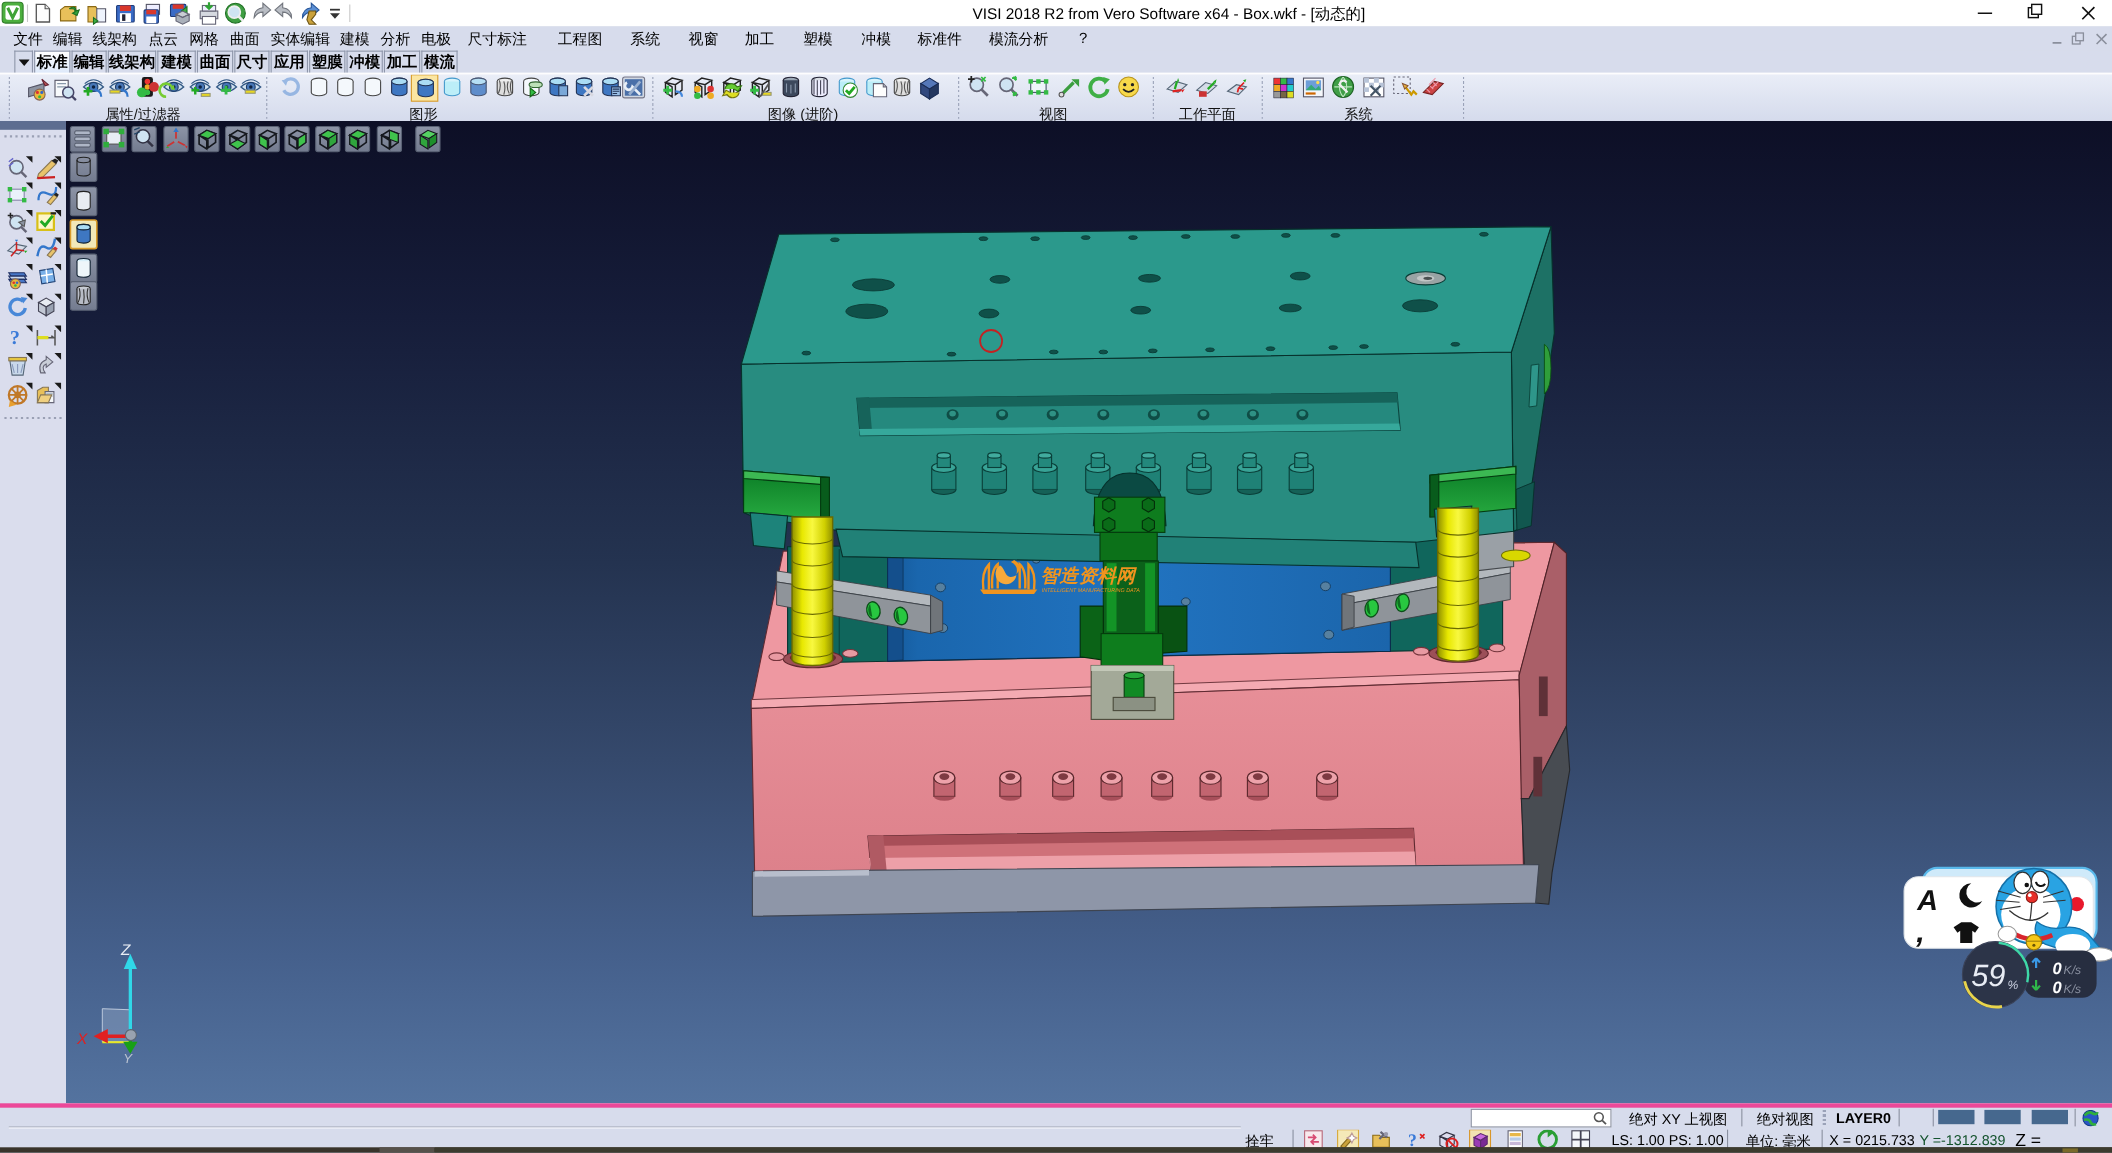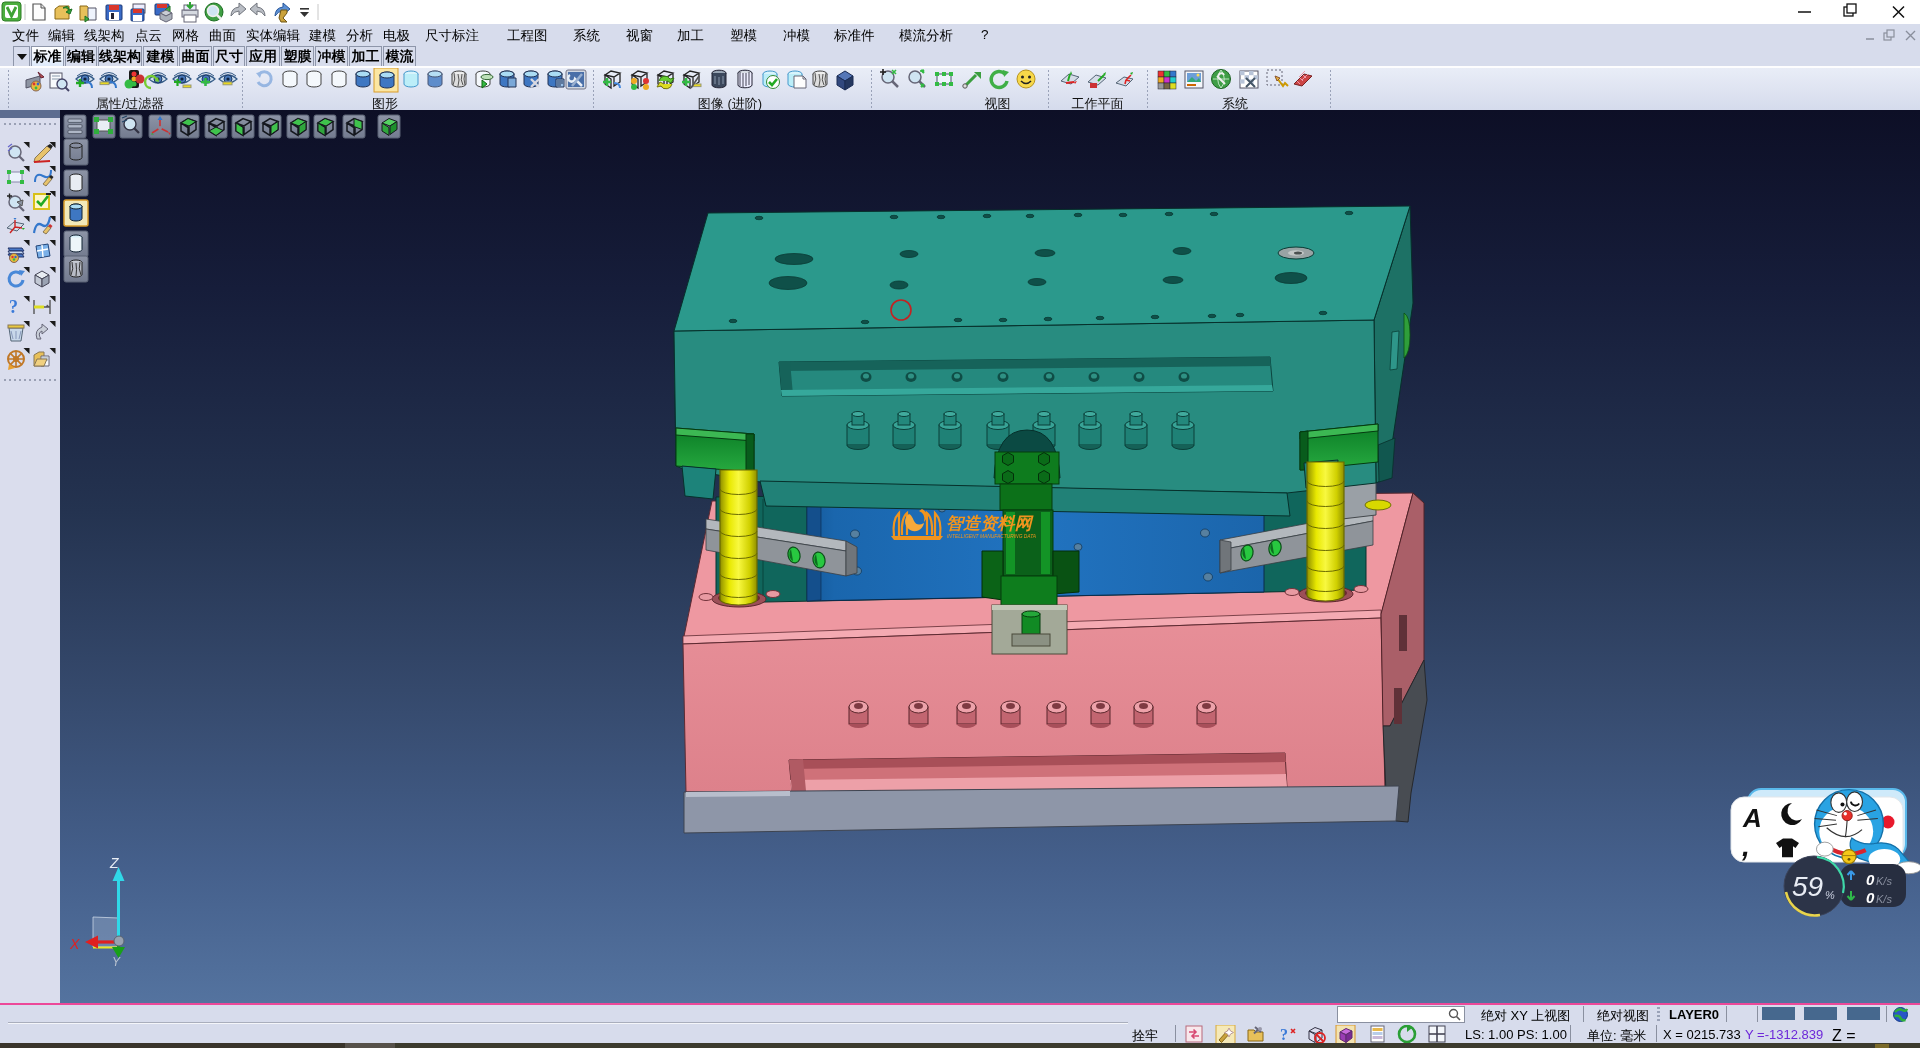--- a/index.html
+++ b/index.html
@@ -18,21 +18,21 @@
 
 #ribbon{position:absolute;left:0;top:68px;width:1920px;height:42px;background:linear-gradient(#e9edf7,#d5dbec);border-bottom:1px solid #46506a;}
 .rlabel{position:absolute;top:27px;font-size:13px;color:#111;text-align:center;}
 .rsep{position:absolute;top:2px;height:38px;width:1px;background-image:repeating-linear-gradient(#9aa2b8 0 2px,transparent 2px 4px);}
 
 #sidebar{position:absolute;left:0;top:110px;width:60px;height:893px;background:#dadded;}
 #sidegrip{position:absolute;left:0;top:110px;width:60px;height:8px;background:#5d6d90;}
 
 #viewport{position:absolute;left:60px;top:110px;width:1860px;height:893px;background:linear-gradient(#0d0f26 0%,#161d3a 20%,#243350 45%,#35496c 65%,#45608c 85%,#54739f 100%);font-style:italic;}
 
-#status{position:absolute;left:0;top:1003px;width:1920px;height:40px;background:#d7dcec;border-top:2px solid #ec4899;}
+#status{position:absolute;left:0;top:1003px;width:1920px;height:40px;background:#d7dcec;border-top:4px solid #ec4899;}
 #taskstrip{position:absolute;left:0;top:1043px;width:1920px;height:5px;background:#39342b;}
 .st{position:absolute;font-size:13px;color:#000;}
 </style>
 </head>
 <body>
 <div id="app">
   <div id="titlebar">
     <svg class="abs" style="left:0;top:0" width="330" height="24">
       <rect x="2" y="2" width="19" height="19" rx="3" fill="#4caf3e" stroke="#2e7d27"></rect>
       <rect x="5" y="5" width="13" height="13" rx="2" fill="#fff"></rect>
@@ -86,20 +86,21 @@
       <g>
           <path d="M283 7 q-8 1 -8 9 q3 -5 8 -5 v4 l7 -6 -7 -6 z" fill="#5b8fd4" stroke="#27569a"></path>
           <path d="M281 10 h6 v3 l-4 5 4 4 h-6 l-2 -4 z" fill="#caa23c" stroke="#6d5415"></path>
         </g>
       <g fill="#333">
           <rect x="300" y="8" width="9" height="1.6"></rect>
           <path d="M300 12 l4.5 5 4.5 -5 z"></path>
         </g>
       <line x1="318" y1="4" x2="318" y2="20" stroke="#c8c8c8"></line>
     </svg>
+    <div id="title">VISI 2018 R2 from Vero Software x64 - Box.wkf - [动态的]</div>
     <svg class="abs" style="right:0;top:0" width="140" height="24">
       <line x1="18" y1="12" x2="31" y2="12" stroke="#111" stroke-width="1.5"></line>
       <rect x="64" y="7" width="9" height="9" fill="none" stroke="#111" stroke-width="1.3"></rect>
       <rect x="67" y="4" width="9" height="9" fill="#fff" stroke="#111" stroke-width="1.3"></rect>
       <path d="M113 6.5 l11 11 m0 -11 l-11 11" stroke="#111" stroke-width="1.5"></path>
     </svg>
   </div>
   <div id="menubar">
     <span style="left:12px">文件</span>
       <span style="left:48px">编辑</span>
@@ -443,21 +444,21 @@
           <path d="M10 8 l5 2 -3 3z" fill="#e8b23c" stroke="#853"></path>
         </g>
       <g transform="translate(1292,0)">
           <path d="M2 16 l10 -10 8 2 -10 10z" fill="#c44" stroke="#722"></path>
           <path d="M5 13 l3 3 m0 -6 l3 3 m0 -6 l3 3 m-7 -1 l6 -6 m-3 9 l6 -6" stroke="#e9a" stroke-width="1"></path>
         </g>
     </svg>
     <div class="rlabel" style="left:60px;width:140px">属性/过滤器</div>
     <div class="rlabel" style="left:330px;width:110px">图形</div>
     <div class="rlabel" style="left:660px;width:140px">图像 (进阶)</div>
-    <div class="rlabel" style="left:940px;width:115px">视图</div>
+    <div class="rlabel" style="left:900px;width:115px">视图</div>
     <div class="rlabel" style="left:1045px;width:105px">工作平面</div>
     <div class="rlabel" style="left:1180px;width:110px">系统</div>
     <div class="rsep" style="left:8px"></div>
     <div class="rsep" style="left:242px"></div>
     <div class="rsep" style="left:593px"></div>
     <div class="rsep" style="left:871px"></div>
     <div class="rsep" style="left:1048px"></div>
     <div class="rsep" style="left:1147px"></div>
     <div class="rsep" style="left:1330px"></div>
   </div>
@@ -1133,21 +1134,21 @@
           <rect x="1" y="1" width="16" height="16" fill="#f4f7fb" stroke="#445"></rect>
           <line x1="9" y1="1" x2="9" y2="17" stroke="#445" stroke-width="1.6"></line>
           <line x1="1" y1="9" x2="17" y2="9" stroke="#445" stroke-width="1.6"></line>
         </g>
     </svg>
     <div class="st" style="left:1465px;top:22px">LS: 1.00 PS: 1.00</div>
     <div style="position:absolute;left:1570px;top:20px;width:1px;height:17px;background:#8a90a0"></div>
     <div class="st" style="left:1587px;top:22px">单位: 毫米</div>
     <div style="position:absolute;left:1656px;top:20px;width:1px;height:17px;background:#8a90a0"></div>
     <div class="st" style="left:1663px;top:22px;font-size:13px">X = 0215.733</div>
-    <div class="st" style="left:1745px;top:22px;font-size:13px;color:#6d28d9">Y =-1312.839</div>
+    <div class="st" style="left:1745px;top:22px;font-size:13px;color:#14532d">Y =-1312.839</div>
     <div class="st" style="left:1832px;top:22px;font-size:16px">Z = 0000.000</div>
   </div>
   <div id="taskstrip">
     <div style="position:absolute;left:345px;top:0;width:50px;height:5px;background:#56514a"></div>
     <div style="position:absolute;left:395px;top:0;width:1525px;height:5px;background:#3c3b2e"></div>
     <div style="position:absolute;left:1875px;top:1px;width:14px;height:4px;background:#7a6a2a"></div>
   </div>
 </div>
 
 </body></html>

